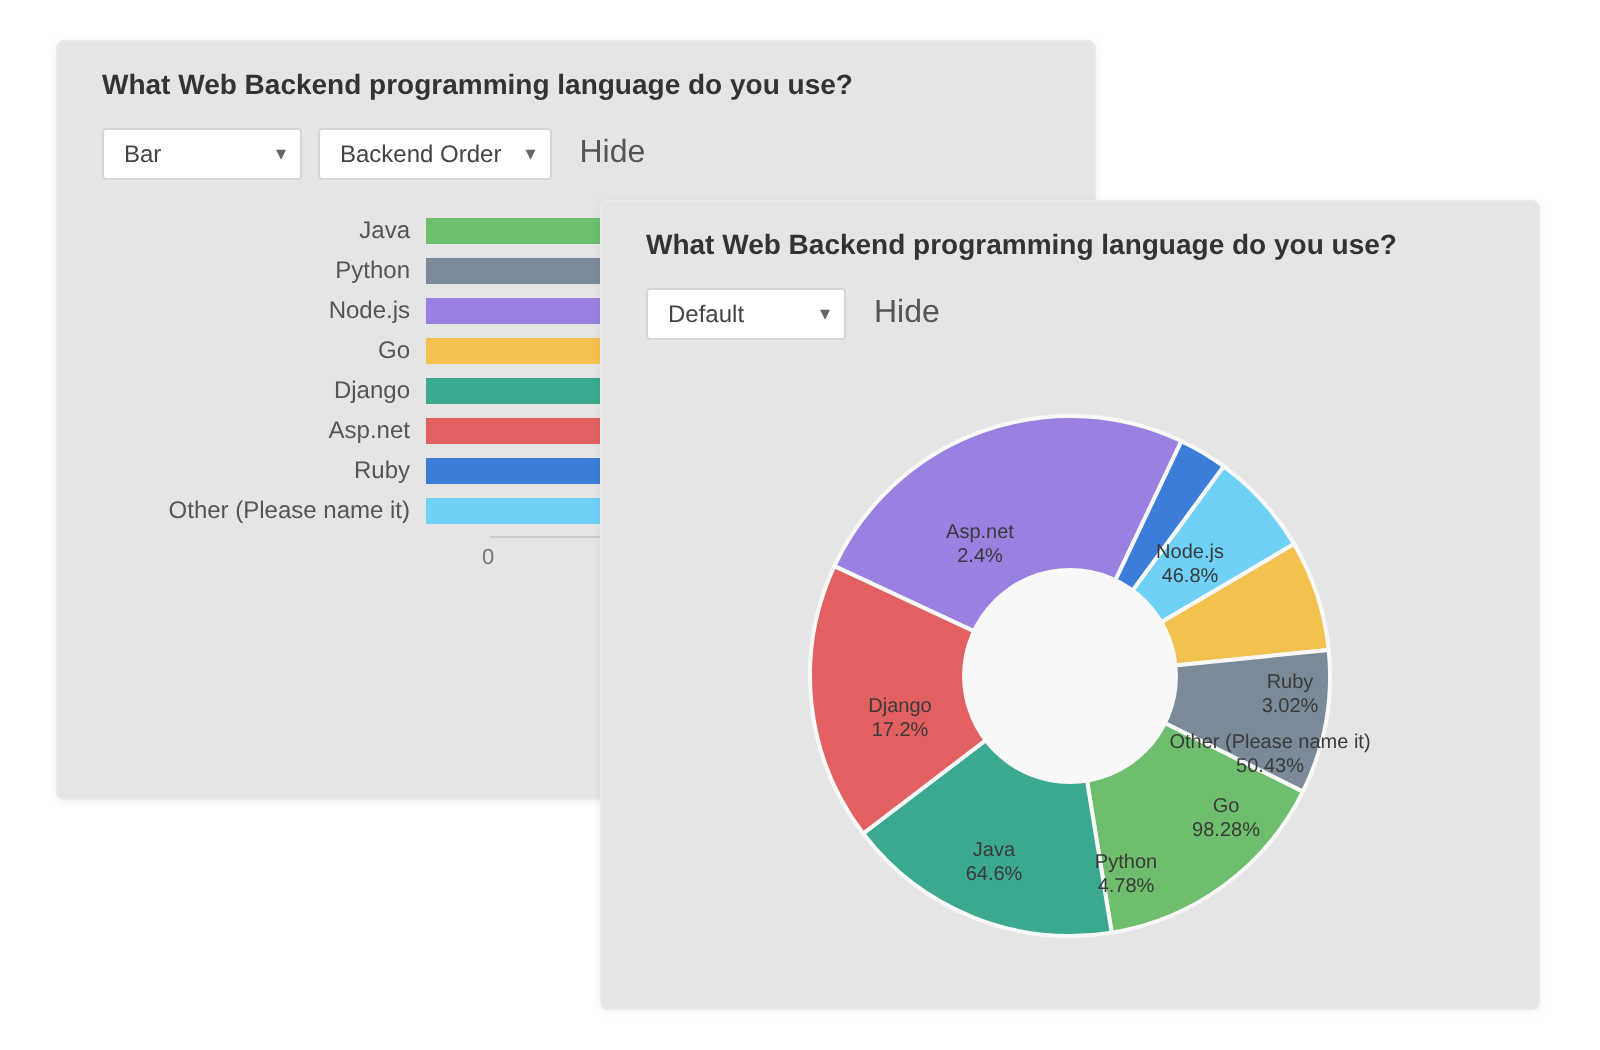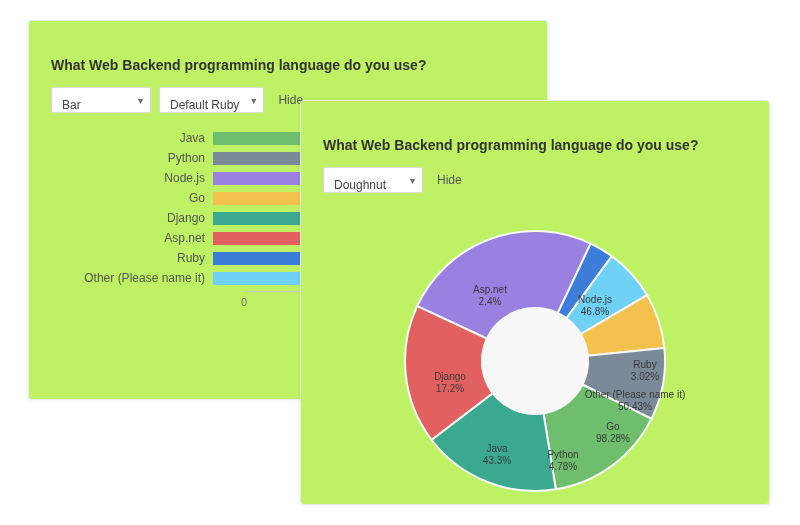--- a/index.html
+++ b/index.html
@@ -7,25 +7,25 @@
     margin: 0;
     font-family: -apple-system, BlinkMacSystemFont, "Segoe UI", Arial, sans-serif;
     background: #fff;
     width: 800px;
     height: 525px;
     position: relative;
     overflow: hidden;
   }
   .panel {
     position: absolute;
-    background: #bef264;
+    background: #e5e5e5;
     border: 1px solid #e9e9e9;
     border-radius: 4px;
     box-shadow: 0 1px 4px rgba(0,0,0,0.06);
-    padding: 34px 22px;
+    padding: 11px 22px;
   }
   .panel-back {
     top: 20px;
     left: 28px;
     width: 520px;
     height: 380px;
   }
   .panel-front {
     top: 100px;
     left: 300px;
@@ -41,42 +41,42 @@
   }
   .controls {
     display: flex;
     align-items: center;
     gap: 8px;
     margin-bottom: 18px;
   }
   .select {
     position: relative;
     display: inline-flex;
-    align-items: flex-end;
+    align-items: center;
     background: #fff;
     border: 1px solid #d6d6d6;
     border-radius: 2px;
     height: 26px;
     padding: 0 24px 0 10px;
     font-size: 12px;
     color: #444;
     min-width: 100px;
     cursor: pointer;
   }
   .select .chev {
     position: absolute;
     right: 7px;
     top: 50%;
     transform: translateY(-50%);
     font-size: 10px;
     color: #666;
     pointer-events: none;
   }
   .hide-link {
-    font-size: 12px;
+    font-size: 16px;
     color: #555;
     margin-left: 6px;
     cursor: pointer;
   }
 
   
   .bars {
     margin-left: 24px;
   }
   .bar-row {
@@ -147,21 +147,21 @@
 <body>
 
 <div class="panel panel-back">
   <div class="title">What Web Backend programming language do you use?</div>
   <div class="controls">
     <div class="select">
       <span>Bar</span>
       <span class="chev">▾</span>
     </div>
     <div class="select">
-      <span>Default Ruby</span>
+      <span>Backend Order</span>
       <span class="chev">▾</span>
     </div>
     <span class="hide-link">Hide</span>
   </div>
 
   <div class="bars">
     <div class="bar-row">
       <div class="bar-label">Java</div>
       <div class="bar-track">
           <div class="bar-fill" style="width:93%;background:#6ebe6e"></div>
@@ -214,21 +214,21 @@
       <div class="tick">20</div>
       <div class="tick">40</div>
     </div>
   </div>
 </div>
 
 <div class="panel panel-front">
   <div class="title">What Web Backend programming language do you use?</div>
   <div class="controls">
     <div class="select">
-      <span>Doughnut</span>
+      <span>Default</span>
       <span class="chev">▾</span>
     </div>
     <span class="hide-link">Hide</span>
   </div>
 
   <div class="donut-wrap">
     <svg id="donut-svg" width="300" height="300" viewBox="0 0 300 300">
         <path d="M 150 150 L 32.1799876852355 95.05962597370907 A 130 130 0 0 1 205.7166269812659 32.545083211342444 Z" fill="#9a80e0" stroke="#f8f8f8" stroke-width="2"></path>
         <path d="M 150 150 L 205.7166269812659 32.545083211342444 A 130 130 0 0 1 226.87437202225 45.16522081778058 Z" fill="#3b7dd8" stroke="#f8f8f8" stroke-width="2"></path>
         <path d="M 150 150 L 226.87437202225 45.16522081778058 A 130 130 0 0 1 262.02664621617697 84.04523870443076 Z" fill="#6ed1f5" stroke="#f8f8f8" stroke-width="2"></path>
@@ -256,21 +256,21 @@
     <div class="slice-label" style="left:228px;top:222px">
       <span>Go</span>
         <span>98.28%</span>
     </div>
     <div class="slice-label" style="left:178px;top:250px">
       <span>Python</span>
         <span>4.78%</span>
     </div>
     <div class="slice-label" style="left:112px;top:244px">
       <span>Java</span>
-        <span>43.3%</span>
+        <span>64.6%</span>
     </div>
     <div class="slice-label" style="left:65px;top:172px">
       <span>Django</span>
         <span>17.2%</span>
     </div>
     <div class="slice-label" style="left:105px;top:85px">
       <span>Asp.net</span>
         <span>2.4%</span>
     </div>
   </div>

